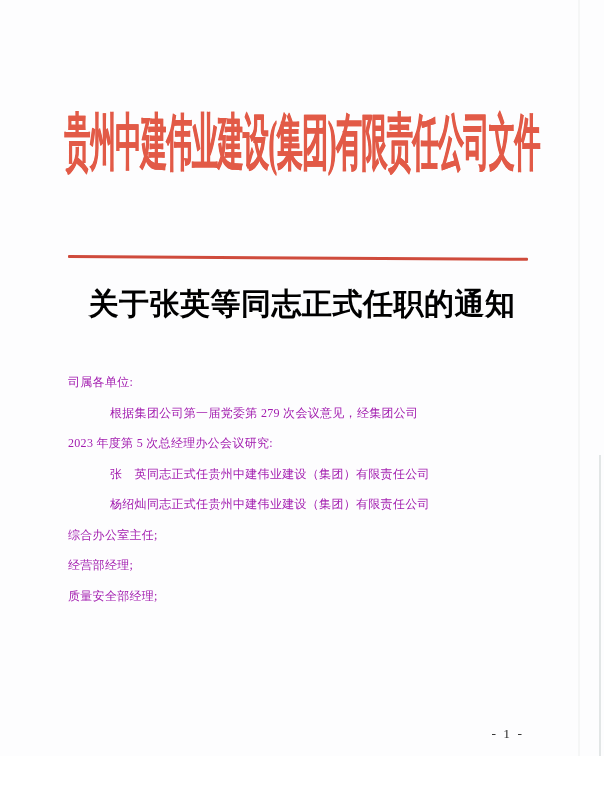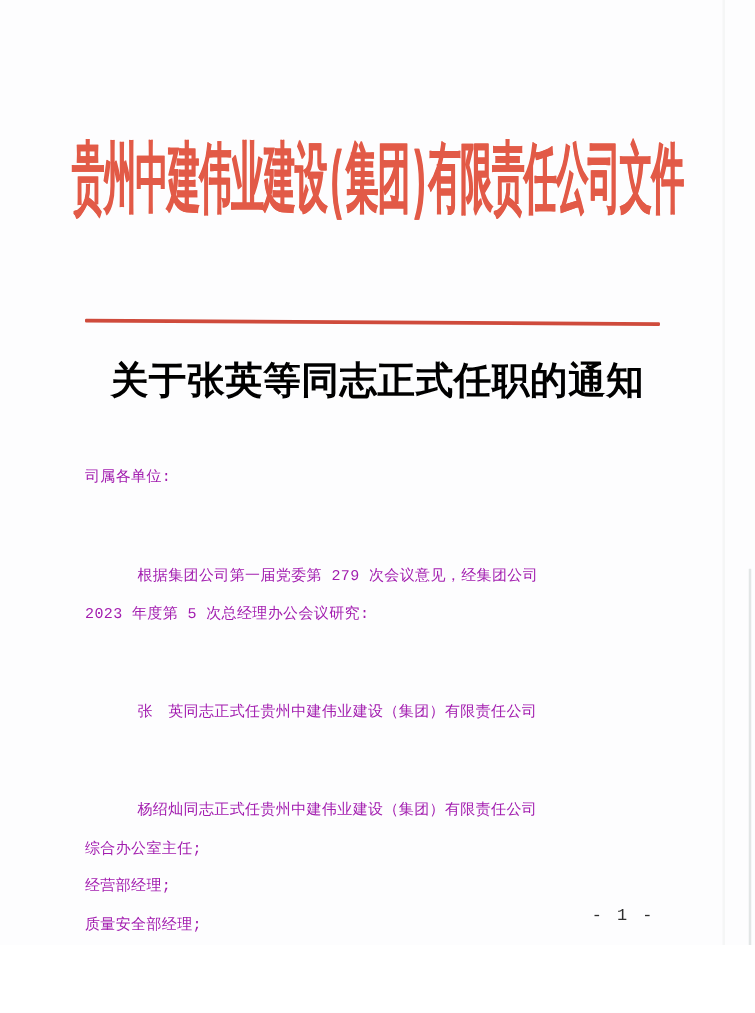--- a/index.html
+++ b/index.html
@@ -6,21 +6,21 @@
     margin: 0;
     padding: 0;
     background: #ffffff;
   }
   .page {
     position: relative;
     width: 604px;
     height: 756px;
     background: #fdfdfe;
     overflow: hidden;
-    font-family: Liberation Mono, monospace;
+    font-family: Liberation Serif, serif;
     color: var(--text-color, #1c1c1c);
   }
   
   .scan-streak {
     position: absolute;
     top: 0;
     bottom: 0;
     left: 578px;
     width: 2px;
     background: #f5f6f6;
@@ -96,21 +96,20 @@
     letter-spacing: 0.3px;
     color: #a21caf;
   }
   .body-line {
     height: 30.5px;
     line-height: 30.5px;
     white-space: nowrap;
   }
   .body-line.indent {
     padding-left: 42px;
-    margin-top: 48px;
   }
   .page-number {
     position: absolute;
     top: 726px;
     right: 80px;
     font-size: 13.5px;
     letter-spacing: 2px;
     color: #2e2e2e;
   }
 </style>

